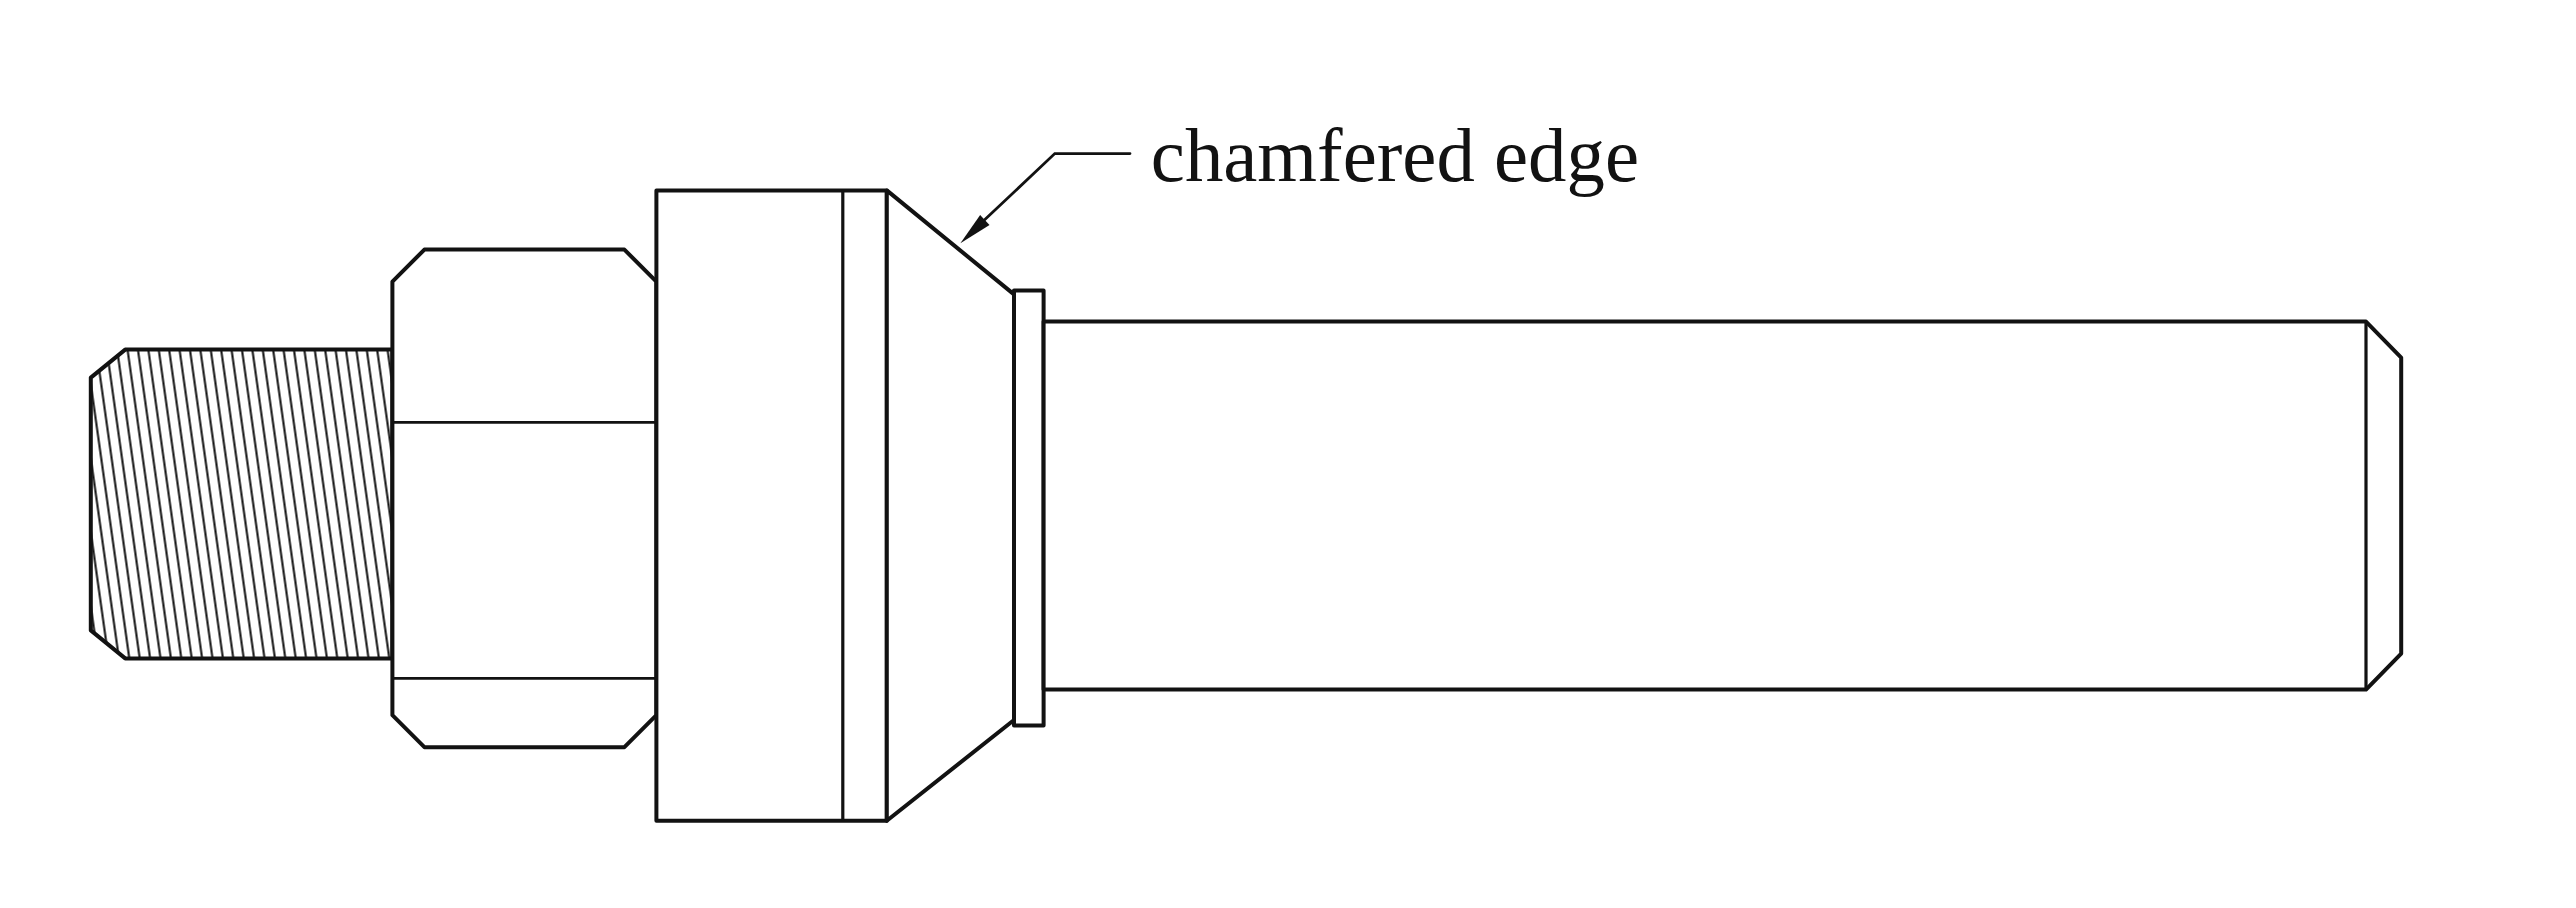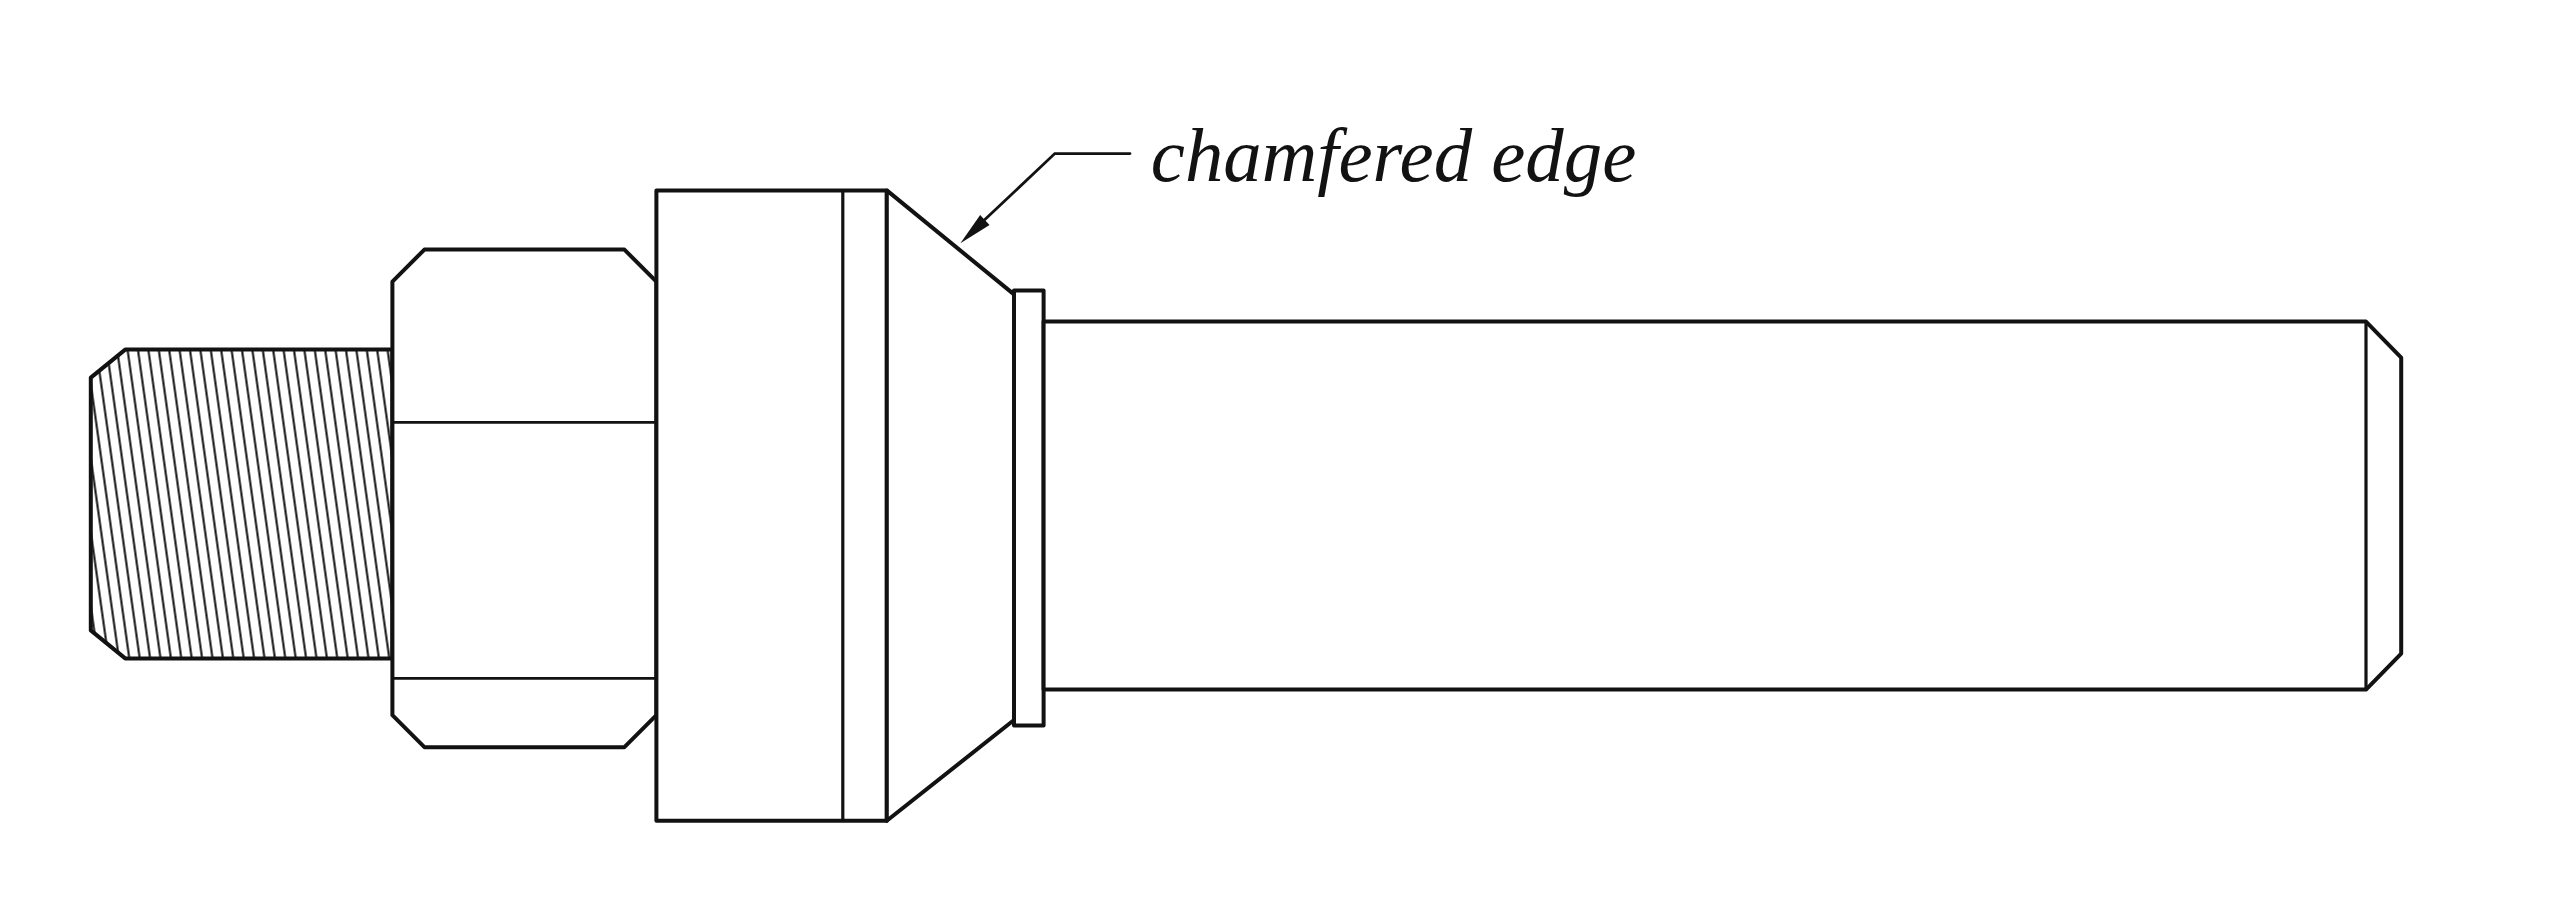--- a/index.html
+++ b/index.html
@@ -6,21 +6,20 @@
     margin: 0;
     padding: 0;
     background: #ffffff;
   }
   .stage {
     position: relative;
     width: 2576px;
     height: 908px;
     background: #ffffff;
     overflow: hidden;
-    font-style: italic;
   }
   svg.drawing {
     display: block;
     width: 2576px;
     height: 908px;
   }
   .label {
     font-family: "Liberation Serif", "DejaVu Serif", serif;
   }
 </style>

